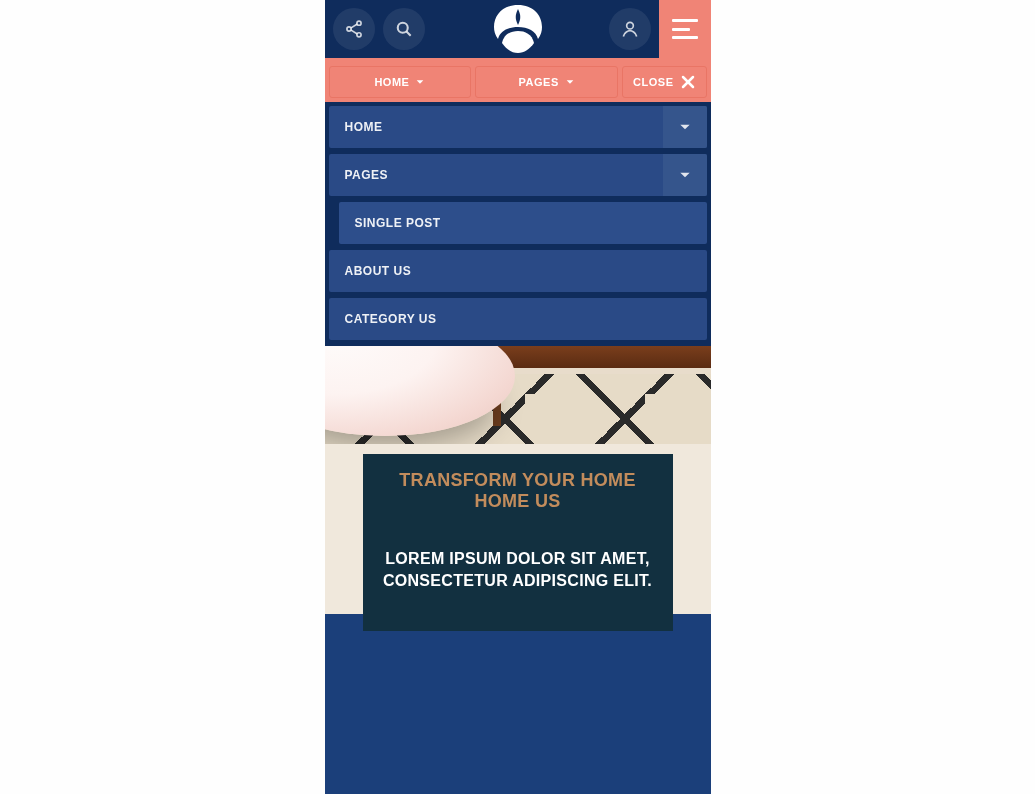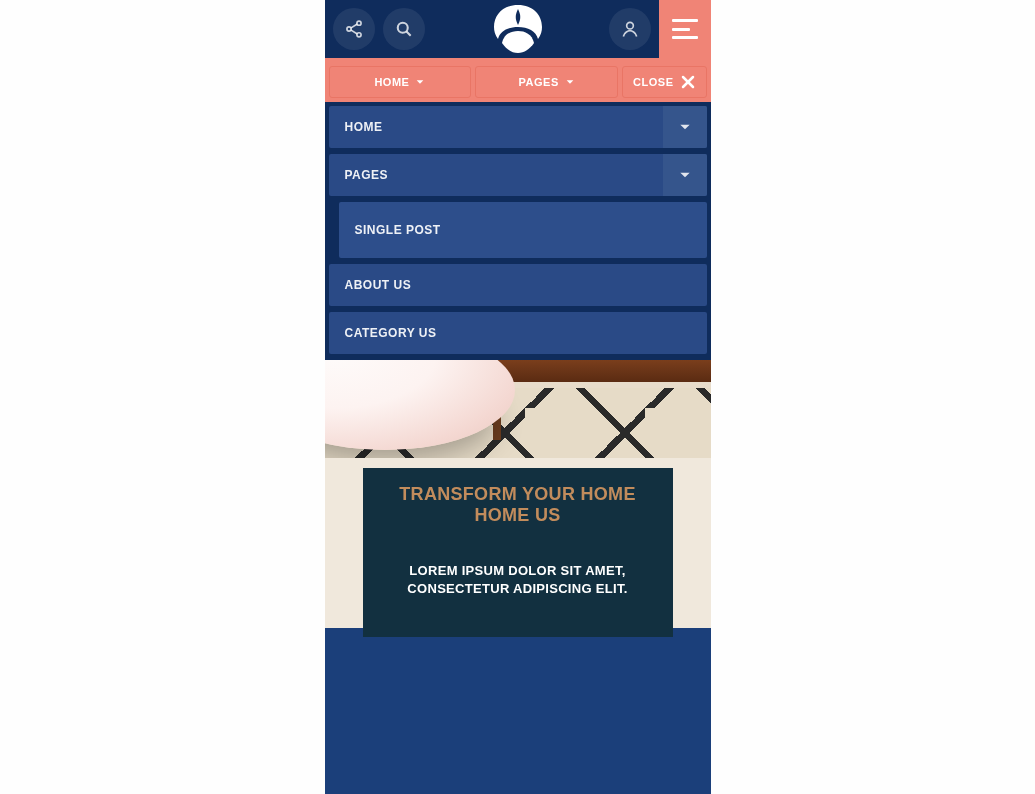--- a/index.html
+++ b/index.html
@@ -95,21 +95,21 @@
     padding-left:16px;border-radius:2px;
   }
   .menu-row .row-chevron{
     width:44px;height:42px;background:var(--chevron-bg);
     display:flex;align-items:center;justify-content:center;
     border-top-right-radius:2px;border-bottom-right-radius:2px;
   }
   .submenu{
     display:flex;flex-direction:column;gap:6px;padding-left:10px;
   }
-  .submenu .menu-row{background:#2d4e8b;height:56px;padding-left:16px;font-size:12px;}
+  .submenu .menu-row{background:#2d4e8b;height:42px;padding-left:16px;font-size:12px;}
   .menu-row.plain{background:var(--navy-item);}
   .submenu .menu-row.plain{background:#2d4e8b;}
 
   
   .hero{
     height:98px;position:relative;overflow:hidden;
     background:#e8dccb;
   }
   .hero .wood{position:absolute;left:0;right:0;top:0;height:22px;background:linear-gradient(#7a3e1c,#5a2b12);}
   .hero .rug{
@@ -134,21 +134,21 @@
   
   .content{background:var(--cream);padding:10px 38px 40px;height:170px;}
   .content-card{
     background:var(--panel-dark);padding:16px 18px 40px;color:#fff;
   }
   .kicker{
     color:var(--tan);font-weight:900;font-size:18px;letter-spacing:.3px;
     font-family:Impact, 'Arial Black', Arial, sans-serif;
   }
   .headline{
-    margin-top:36px;color:#fff;font-weight:900;font-size:13px;line-height:1.35;
+    margin-top:36px;color:#fff;font-weight:900;font-size:16px;line-height:1.35;
     font-family:Impact, 'Arial Black', Arial, sans-serif;letter-spacing:.3px;
     text-transform:uppercase;
   }
 
   svg{display:block;}
 </style>
 </head>
 <body>
 
 <div class="device">

